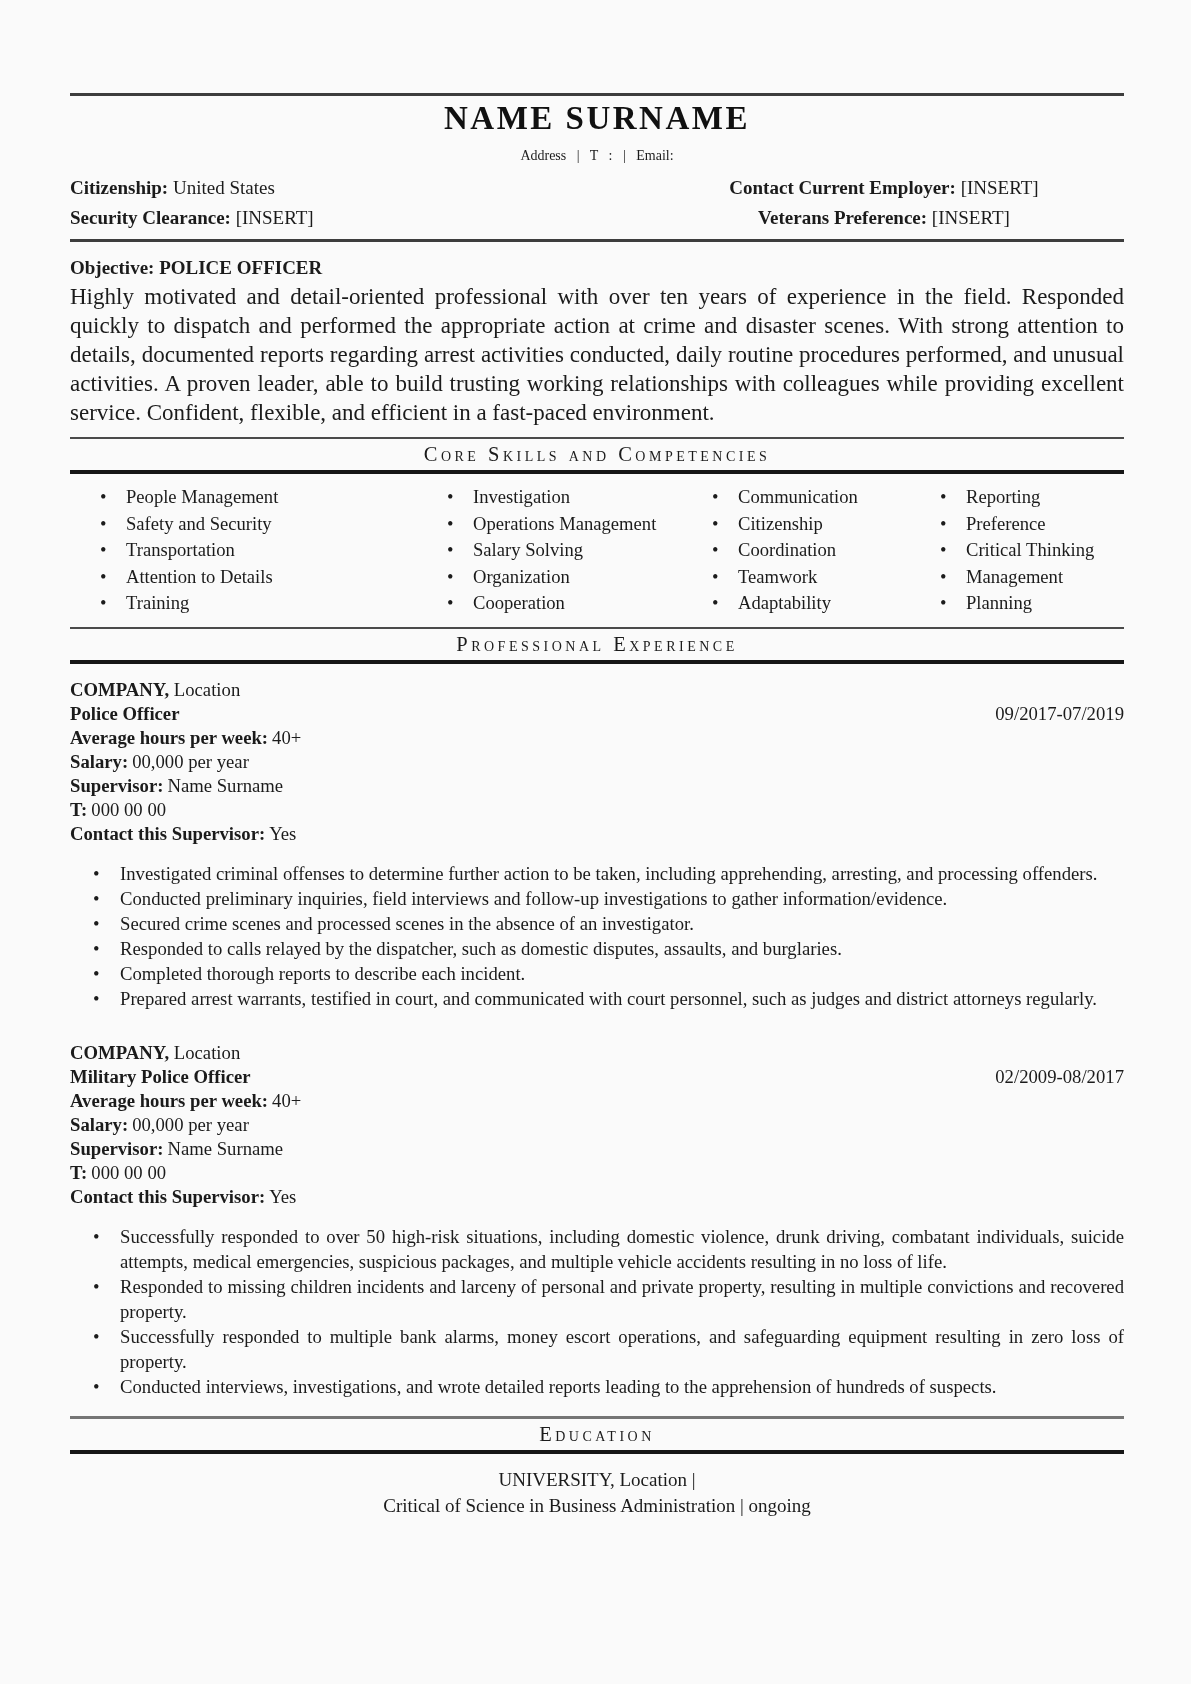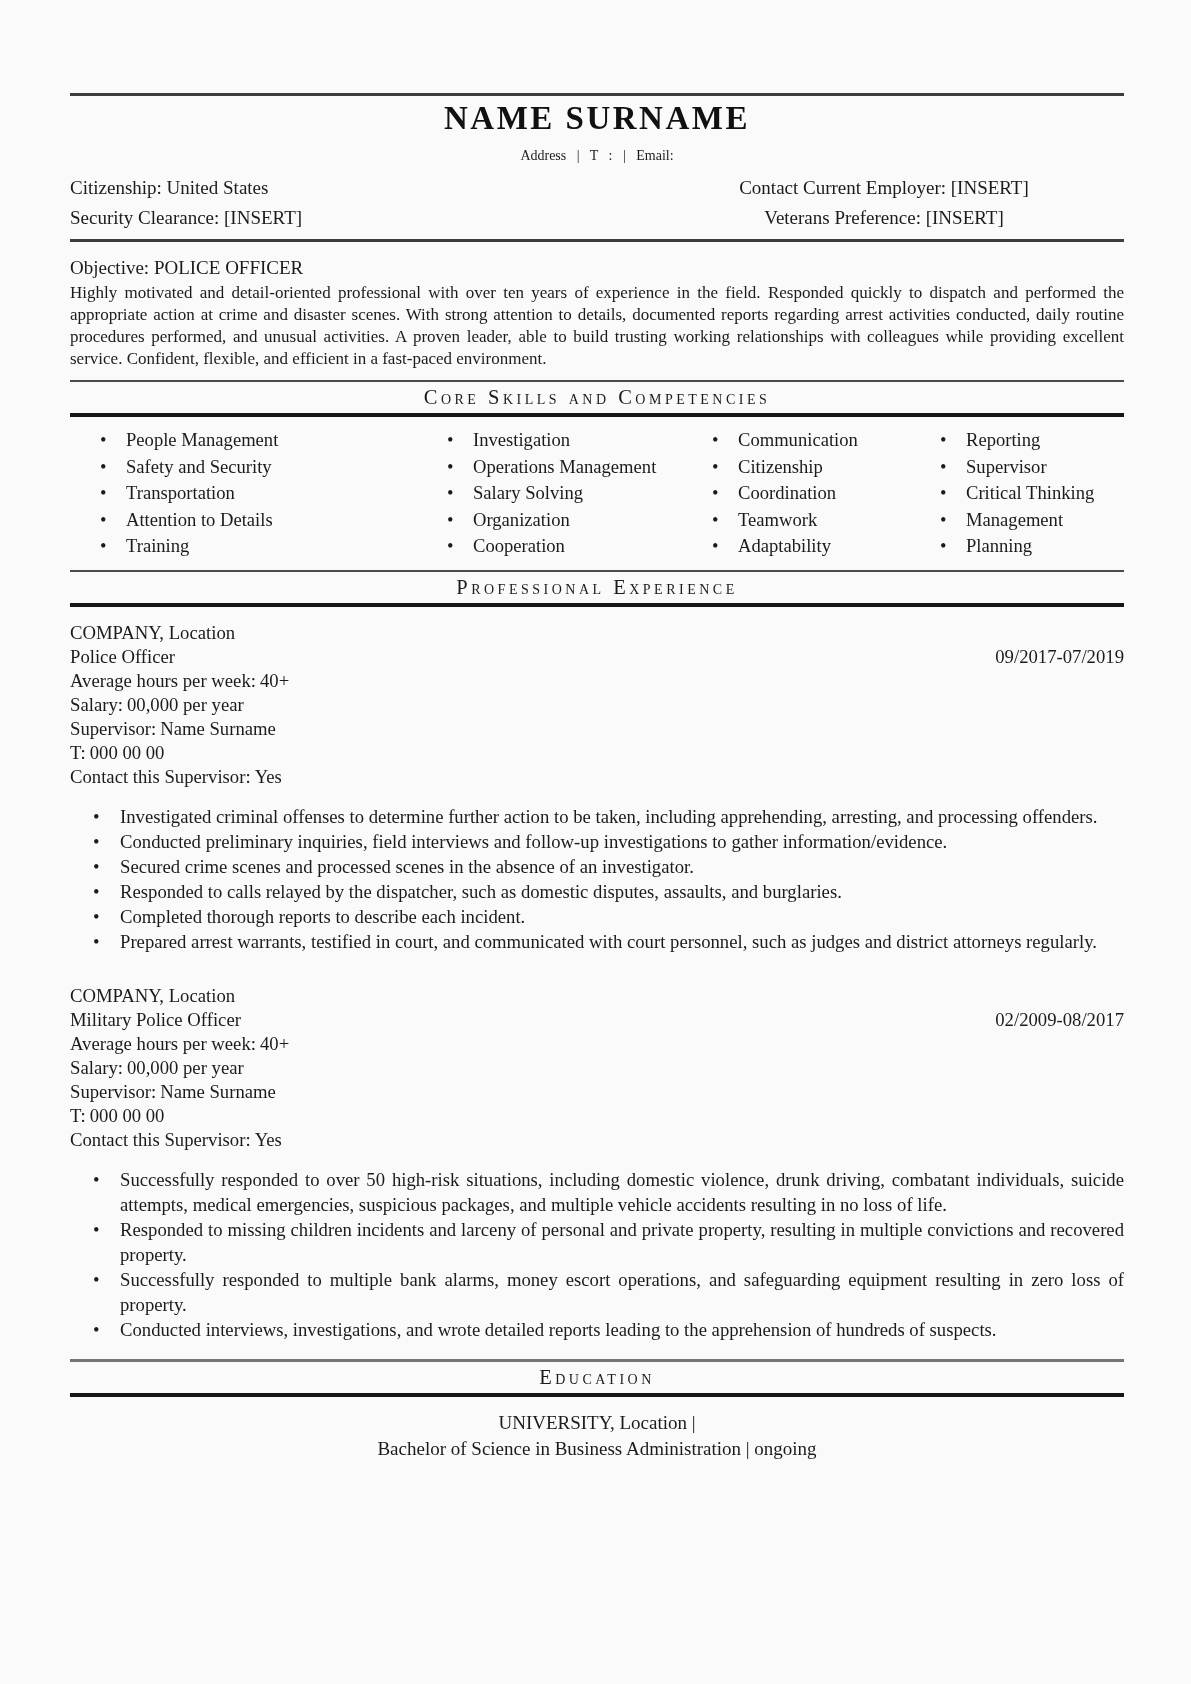--- a/index.html
+++ b/index.html
@@ -35,26 +35,26 @@
   }
   .info {
     display: grid;
     grid-template-columns: 1fr 480px;
     margin-top: 5px;
     font-size: 19px;
     line-height: 29.5px;
   }
   .info p { margin: 0; }
   .info .right { text-align: center; }
-  .b { font-weight: 400; }
+  .b { font-weight: 700; }
   .obj-head { margin: 13px 0 0; font-size: 19px; line-height: 25px; }
   .obj-text {
     margin: 2px 0 0;
-    font-size: 17px;
-    line-height: 22px;
+    font-size: 23px;
+    line-height: 29px;
     text-align: justify;
   }
   .sect {
     margin-top: 10px;
     border-top: 2px solid #4a4a4a;
     border-bottom: 4px solid #161616;
     text-align: center;
     padding: 2px 0 3px;
   }
   .sect-title {
@@ -201,21 +201,21 @@
           <span>Adaptability</span>
         </li>
     </ul>
     <ul class="skill-col">
       <li class="skill">
           <span class="blt">•</span>
           <span>Reporting</span>
         </li>
       <li class="skill">
           <span class="blt">•</span>
-          <span>Supervisor</span>
+          <span>Preference</span>
         </li>
       <li class="skill">
           <span class="blt">•</span>
           <span>Critical Thinking</span>
         </li>
       <li class="skill">
           <span class="blt">•</span>
           <span>Management</span>
         </li>
       <li class="skill">
@@ -293,15 +293,15 @@
       <li class="xp"><span class="blt2">•</span><span>Successfully responded to multiple bank alarms, money escort operations, and safeguarding equipment resulting in zero loss of property.</span></li>
       <li class="xp"><span class="blt2">•</span><span>Conducted interviews, investigations, and wrote detailed reports leading to the apprehension of hundreds of suspects.</span></li>
     </ul>
   </section>
 
   <div class="sect sect-edu">
     <span class="sect-title">Education</span>
   </div>
 
   <p class="edu-line edu-first">UNIVERSITY, Location |</p>
-  <p class="edu-line">Bachelor of Science in Business Administration | ongoing</p>
+  <p class="edu-line">Critical of Science in Business Administration | ongoing</p>
 
 </div>
 
 </body></html>

